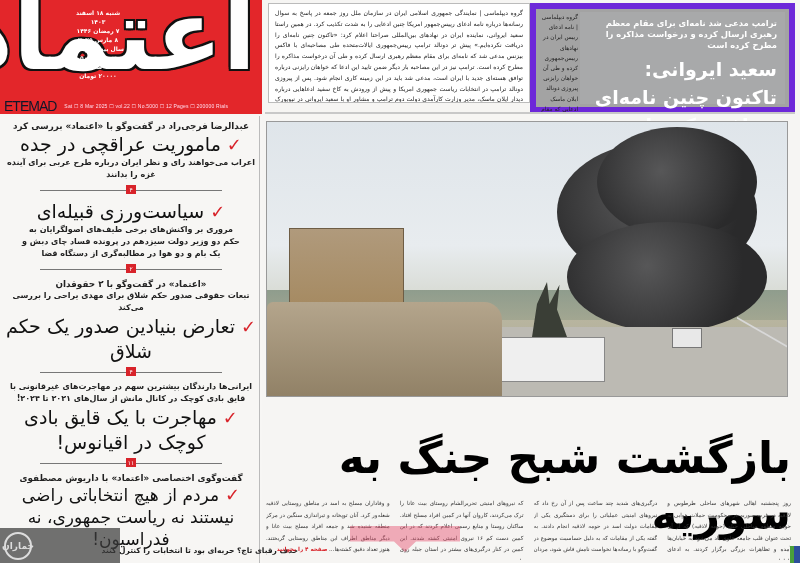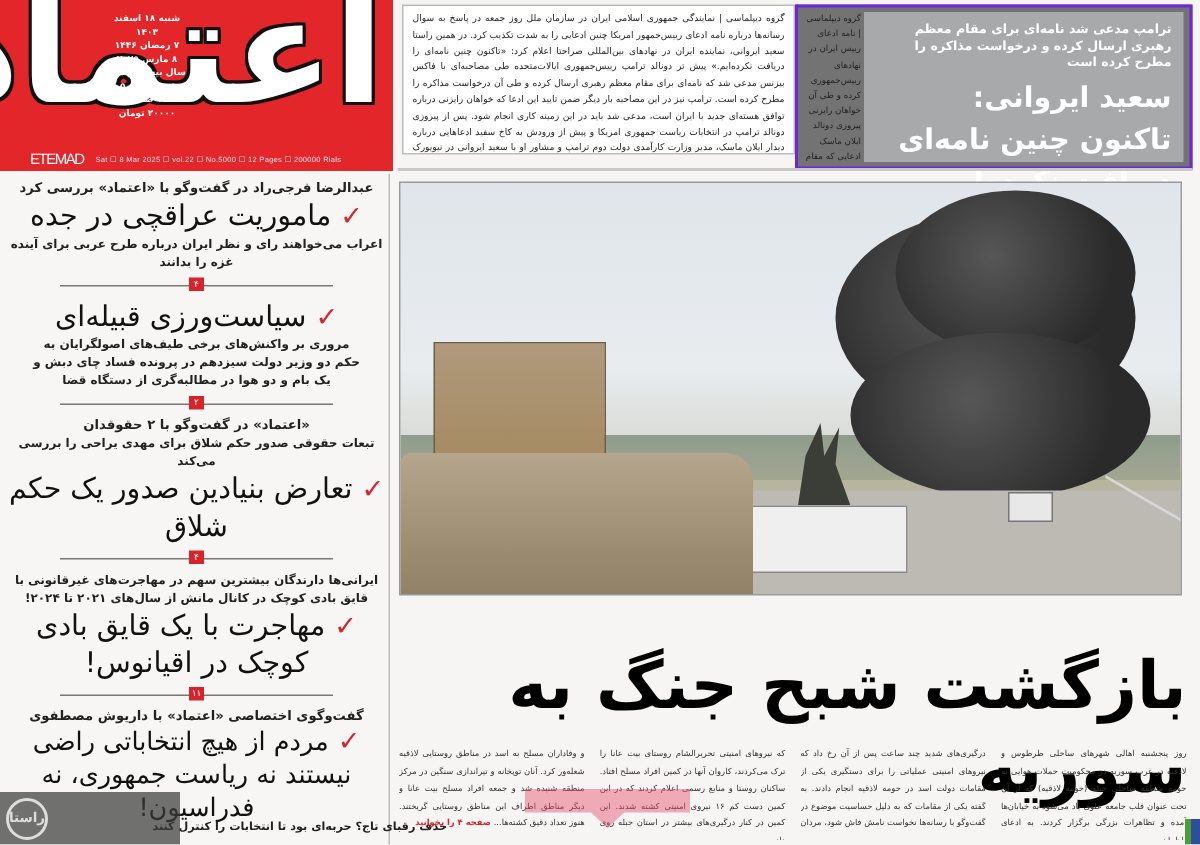--- a/index.html
+++ b/index.html
@@ -7,28 +7,28 @@
   body { font-family: "DejaVu Sans", sans-serif; color: #111; position: relative; }
 
   .page { position: absolute; left: 0; top: 0; width: 800px; height: 563px; background: #f6f5f3; }
 
   
   .masthead { position: absolute; left: 0; top: 0; width: 262px; height: 114px; background: #e3262a; overflow: hidden; }
   .masthead .logo { position: absolute; right: 6px; top: -14px; font-family: "DejaVu Sans", sans-serif; font-weight: bold; font-size: 98px; color: #fff; direction: rtl; letter-spacing: -4px;
     text-shadow: -2px 0 #111, 2px 0 #111, 0 -2px #111, 0 2px #111, 2px 2px #111, -2px -2px #111, 2px -2px #111, -2px 2px #111; line-height: 1; }
   .masthead .dateblock { position: absolute; left: 70px; top: 8px; width: 56px; direction: rtl; text-align: center; font-size: 6px; line-height: 9px; color: #fff; font-weight: bold; }
   .masthead .strip { position: absolute; left: 0; bottom: 0; width: 100%; height: 16px; display: flex; align-items: center; }
-  .masthead .brand { font-family: "Liberation Sans", sans-serif; font-size: 10px; color: #ffffff; font-stretch: condensed; margin-left: 20px; letter-spacing: -1px; }
+  .masthead .brand { font-family: "Liberation Sans", sans-serif; font-size: 14px; color: #0f172a; font-stretch: condensed; margin-left: 4px; letter-spacing: -1px; }
   .masthead .meta { font-family: "Liberation Sans", sans-serif; font-size: 5px; color: #fde; margin-left: 8px; letter-spacing: 0.2px; white-space: nowrap; }
 
   
   .top-article { position: absolute; left: 268px; top: 3px; width: 262px; height: 100px; background: #fff; border: 1px solid #bbb; padding: 4px 6px; direction: rtl; text-align: justify; font-size: 6.1px; line-height: 10.8px; color: #222; overflow: hidden; }
 
   
-  .top-box { position: absolute; left: 530px; top: 3px; width: 265px; height: 110px; background: #737373; border: 2px solid #6d28d9; }
+  .top-box { position: absolute; left: 530px; top: 3px; width: 265px; height: 110px; background: #a3a3a3; border: 6px solid #6d28d9; }
   .top-box .lead-col { position: absolute; left: 2px; top: 3px; width: 40px; height: 102px; direction: rtl; font-size: 5.8px; line-height: 10.2px; color: #222; overflow: hidden; text-align: right; }
   .top-box .gray { position: absolute; left: 44px; top: 3px; right: 4px; bottom: 3px; background: #a8a9aa; direction: rtl; padding: 6px 8px; color: #fff; }
   .top-box .kicker { font-size: 8.4px; line-height: 11px; font-weight: bold; }
   .top-box .headline { font-size: 19px; line-height: 28px; font-weight: bold; margin-top: 4px; }
 
   .top-divider { position: absolute; left: 265px; top: 112px; width: 530px; height: 2px; background: #c8c8c8; }
 
   
   .left-col { position: absolute; left: 0; top: 116px; width: 262px; height: 447px; direction: rtl; text-align: center; background: #f7f6f4; }
   .left-col .rule-v { position: absolute; left: 259px; top: 0; width: 1px; height: 100%; background: #bbb; }
@@ -171,17 +171,17 @@
     <div class="col">درگیری‌های شدید چند ساعت پس از آن رخ داد که نیروهای امنیتی عملیاتی را برای دستگیری یکی از مقامات دولت اسد در حومه لاذقیه انجام دادند. به گفته یکی از مقامات که به دلیل حساسیت موضوع در گفت‌وگو با رسانه‌ها نخواست نامش فاش شود، مردان</div>
     <div class="col">که نیروهای امنیتی تحریرالشام روستای بیت عانا را ترک می‌کردند، کاروان آنها در کمین افراد مسلح افتاد. ساکنان روستا و منابع رسمی اعلام کردند که در این کمین دست کم ۱۶ نیروی امنیتی کشته شدند. این کمین در کنار درگیری‌های بیشتر در استان جبله روی داد</div>
     <div class="col">
       <span>و وفاداران مسلح به اسد در مناطق روستایی لاذقیه شعله‌ور کرد. آنان توپخانه و تیراندازی سنگین در مرکز منطقه شنیده شد و جمعه افراد مسلح بیت عانا و دیگر مناطق اطراف این مناطق روستایی گریختند. هنوز تعداد دقیق کشته‌ها...</span>
       <span class="continue">صفحه ۴ را بخوانید</span>
     </div>
   </div>
   <div class="arrow-tag"></div>
 
   <div class="watermark">
-    <div class="wm-logo">راستا</div>
+    <div class="wm-logo">جماران</div>
   </div>
 
   <div class="corner-tag"></div>
 </div>
 
 </body></html>

